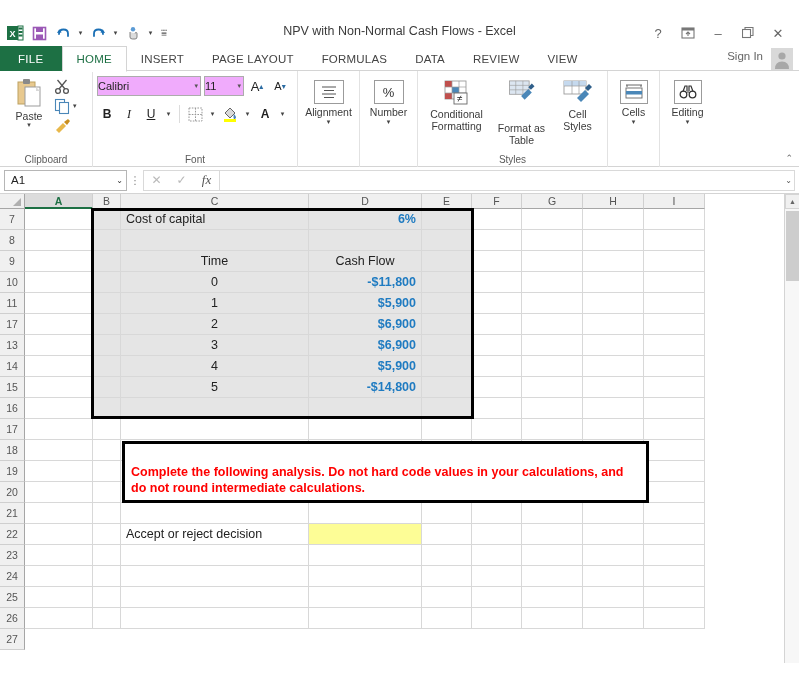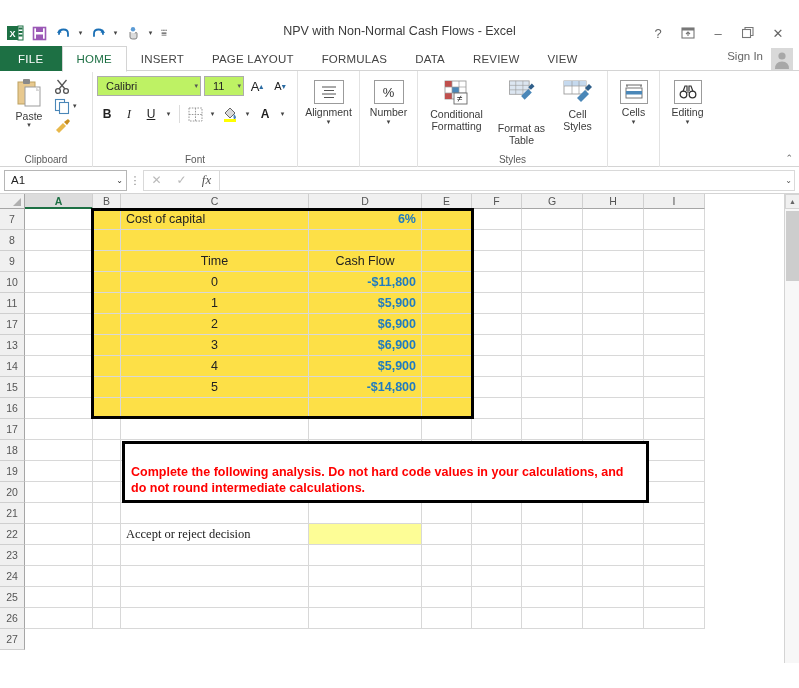--- a/index.html
+++ b/index.html
@@ -56,21 +56,21 @@
   .paste-col { width:50px; display:flex; flex-direction:column; align-items:center; padding-top:3px; cursor:pointer;}
   .paste-label { font-size:10.5px; color:#3b3b3b; margin-top:1px; }
   .mini-caret { font-size:7px; color:#444; line-height:6px; }
   .clip-small { display:flex; flex-direction:column; justify-content:space-around; height:62px; padding-top:2px;}
   .clip-item { display:flex; align-items:center; gap:2px; cursor:pointer; }
 
   .font-group { width:205px; }
   .font-row1 { display:flex; align-items:center; gap:3px; height:22px; padding-top:2px;}
   .font-row2 { display:flex; align-items:center; gap:2px; height:24px; margin-top:6px; }
   .combo { border:1px solid #acacac; height:20px; display:flex; align-items:center;
-           padding:0 2px 0 8px; font-size:11px; color:#222; background:#bef264; cursor:pointer; }
+           padding:0 2px 0 0; font-size:11px; color:#222; background:#f0abfc; cursor:pointer; }
   .combo .cb-caret { margin-left:auto; font-size:7px; color:#555; padding-left:4px; }
   .fname { width:104px; }
   .fsize { width:40px; }
   .ic-btn { min-width:20px; height:22px; display:flex; align-items:center; justify-content:center;
             font-size:12px; color:#222; cursor:pointer; }
   .split-caret { width:11px; height:22px; display:flex; align-items:center; justify-content:center;
                  font-size:7px; color:#444; cursor:pointer;}
   .vsep { width:1px; height:18px; background:#dcdcdc; margin:0 3px; }
 
   .big-btn { width:62px; height:72px; display:flex; flex-direction:column; align-items:center;
@@ -110,21 +110,21 @@
         background:#f0f0f0; font-size:10.5px; color:#555; display:flex; align-items:center;
         justify-content:center; cursor:pointer; }
   .cells { position:absolute; left:25px; top:15px; }
   .crow { display:flex; }
   .cell { border-right:1px solid #d8d8d8; border-bottom:1px solid #d8d8d8; background:#fff;
           font-size:12.5px; color:#222; display:flex; align-items:center; overflow:hidden;
           white-space:nowrap; padding:0 3px; }
   .cell.pad-l { padding-left:5px; }
   .cell.r { justify-content:flex-end; padding-right:5px; }
   .cell.c { justify-content:center; }
-  .cell.orange { background:#fde047;text-align:right; }
+  .cell.orange { background:#e5e5e5;text-align:right; }
   .cell.yellow { background:#FDFD96; }
   .cell.blue { color:#1F7BC1; font-weight:bold; }
 
   
   .ovl { position:absolute; pointer-events:none; }
   .box-black { border:3px solid #000; }
 
   .redbox {
     position:absolute; background:#fff; border:3px solid #000;
     display:flex; align-items:flex-end; padding:2px 6px 4px 6px;
@@ -638,21 +638,21 @@
           <div class="cell " style="width: 113px; height: 21px;"></div>
           <div class="cell " style="width: 50px; height: 21px;"></div>
           <div class="cell " style="width: 50px; height: 21px;"></div>
           <div class="cell " style="width: 61px; height: 21px;"></div>
           <div class="cell " style="width: 61px; height: 21px;"></div>
           <div class="cell " style="width: 61px; height: 21px;"></div>
         </div>
         <div class="crow">
           <div class="cell " style="width: 68px; height: 21px;"></div>
           <div class="cell " style="width: 28px; height: 21px;"></div>
-          <div class="cell pad-l" style="width: 188px; height: 21px; font-family: Liberation Serif, serif;">Accept or reject decision</div>
+          <div class="cell pad-l" style="width: 188px; height: 21px;">Accept or reject decision</div>
           <div class="cell yellow" style="width: 113px; height: 21px;"></div>
           <div class="cell " style="width: 50px; height: 21px;"></div>
           <div class="cell " style="width: 50px; height: 21px;"></div>
           <div class="cell " style="width: 61px; height: 21px;"></div>
           <div class="cell " style="width: 61px; height: 21px;"></div>
           <div class="cell " style="width: 61px; height: 21px;"></div>
         </div>
         <div class="crow">
           <div class="cell " style="width: 68px; height: 21px;"></div>
           <div class="cell " style="width: 28px; height: 21px;"></div>

